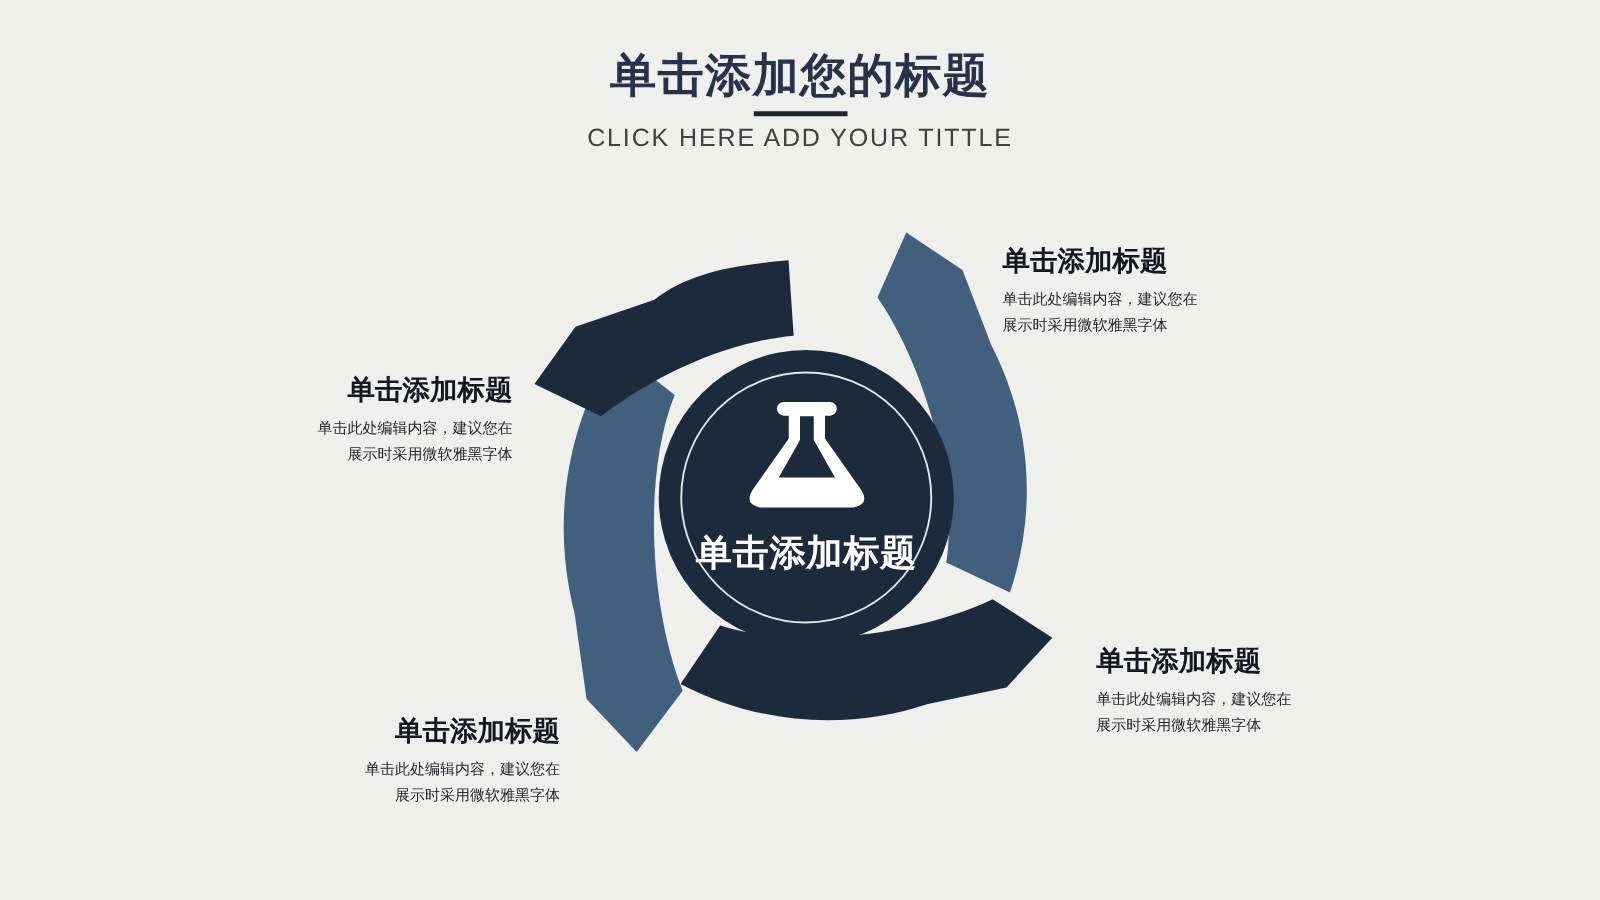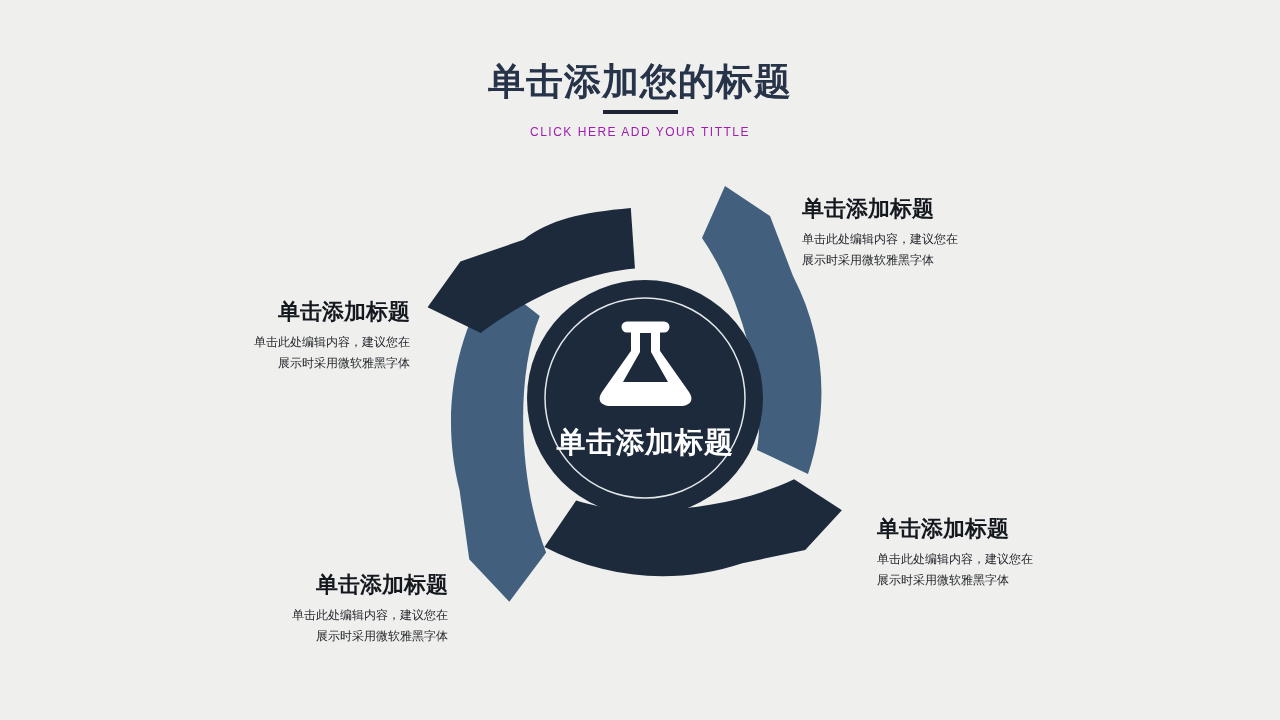--- a/index.html
+++ b/index.html
@@ -3,30 +3,30 @@
 <meta charset="utf-8">
 <style>
   html,body{margin:0;padding:0;}
   body{
     width:1280px;height:720px;overflow:hidden;position:relative;
     background:#efefed;
     font-family:"Liberation Sans","DejaVu Sans",sans-serif;
   }
   .slide{position:absolute;inset:0;}
   .diagram-svg{position:absolute;left:0;top:0;}
-  .header{position:absolute;left:0;top:60px;width:1280px;text-align:center;}
+  .header{position:absolute;left:0;top:39px;width:1280px;text-align:center;}
   .slide-title{
     font-size:37px;font-weight:bold;color:#273349;letter-spacing:1px;
     line-height:44px;margin:0;
   }
   .title-underline{
     width:75px;height:4px;background:#1d2535;margin:6px auto 7px auto;
   }
   .slide-subtitle{
-    font-size:12px;color:#a21caf;letter-spacing:1.5px;line-height:22px;
+    font-size:20px;color:#404040;letter-spacing:1.5px;line-height:22px;
   }
   .callout{position:absolute;width:235px;}
   .callout.align-left{text-align:left;}
   .callout.align-right{text-align:right;}
   .callout-heading{
     font-size:22px;font-weight:bold;color:#14181f;line-height:26px;
     margin:0 0 7px 0;
   }
   .callout-body{font-size:12px;color:#24272c;line-height:21px;}
   .callout-tr{left:802px;top:196px;}

